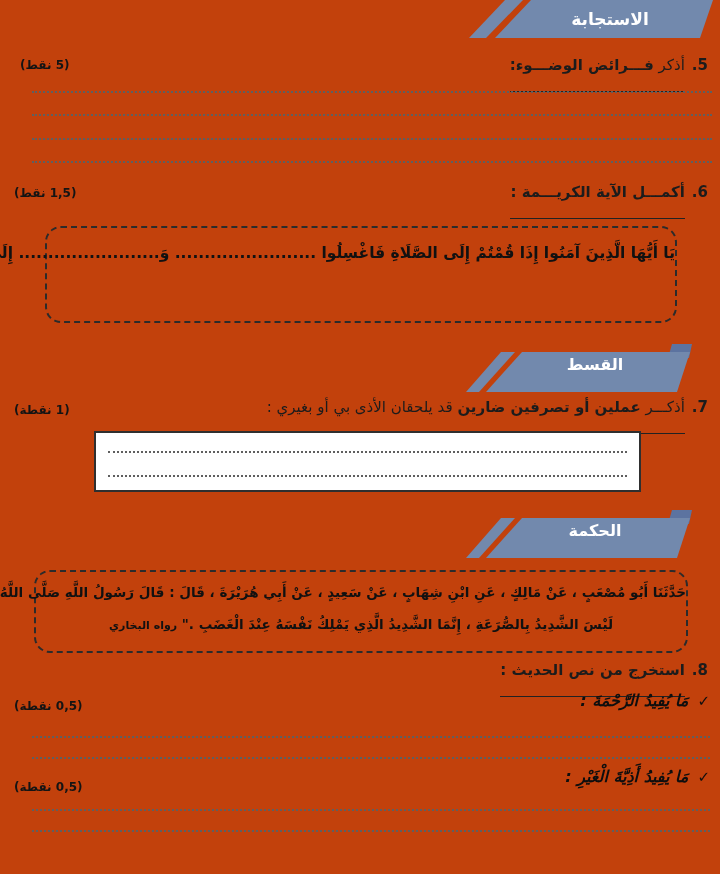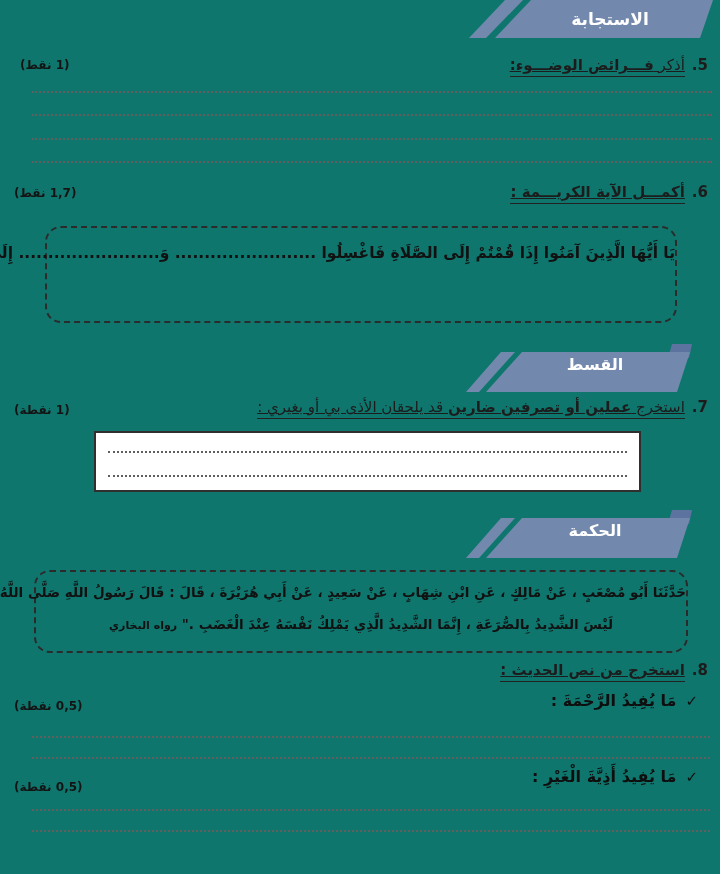--- a/index.html
+++ b/index.html
@@ -1,19 +1,19 @@
 <!DOCTYPE html>
 <html lang="ar"><head>
 <meta charset="utf-8">
 <style>
   * { margin:0; padding:0; box-sizing:border-box; }
   html,body { background:#e8e8e8; }
   body { font-family:"DejaVu Sans", sans-serif; }
   .page {
-    position:relative; width:720px; height:874px; background:#0f766e;
+    position:relative; width:720px; height:874px; background:#c2410c;
     margin:0 auto; overflow:hidden; color:#1c1c1c;
   }
   
   .banner { position:absolute; }
   .banner .piece { position:absolute; background:#7289ad; }
   .banner .notch { position:absolute; background:#5c73a0; }
   .banner .blabel {
     position:absolute; display:flex; align-items:center; justify-content:center;
     color:#ffffff; font-weight:bold; font-size:17px; letter-spacing:.5px;
   }
@@ -29,81 +29,81 @@
   .banner .slash2 { left:0; top:8px; width:232px; height:40px;
                     clip-path:polygon(35px 0, 49px 0, 13px 40px, 0 40px); }
   .banner .notch2 { right:6px; top:0; width:28px; height:14px;
                     clip-path:polygon(8px 0, 28px 0, 25px 14px, 4px 14px); }
   .banner .blabel2 { left:56px; right:30px; top:8px; height:24px; font-size:16px; }
 
   
   .qhead { position:absolute; right:12px; direction:rtl; text-align:right;
            font-size:15px; white-space:nowrap; }
   .qnum  { font-weight:bold; margin-left:7px; }
-  .qu    { border-bottom:1.6px solid #222; padding-bottom:2px;text-decoration:underline; }
+  .qu    { border-bottom:1.6px solid #222; padding-bottom:17px; }
   .bld   { font-weight:bold; }
   .pts   { position:absolute; direction:rtl; font-size:12px; font-weight:bold;
            color:#141414; white-space:nowrap; }
 
   
   .dotline { position:absolute; height:0; border-bottom:2px dotted #5f5f5f; }
 
   
   .dashbox { position:absolute; border:2px dashed #2b2b2b; border-radius:16px; }
   .solidbox{ position:absolute; border:2px solid #2f2f2f; background:#fff; }
   .vline   { position:absolute; left:0; right:0; direction:rtl; text-align:center;
              white-space:nowrap; font-size:15.5px; font-weight:600; color:#111; }
   .hline   { position:absolute; left:0; right:0; direction:rtl; text-align:center;
              white-space:nowrap; font-size:13.5px; font-weight:600; color:#111; }
   .hsrc    { font-size:11px; font-weight:700; }
 
   
-  .chkitem { position:absolute; right:22px; direction:rtl; font-size:16px;
-             font-weight:bold; white-space:nowrap; color:#0e0e0e; }
+  .chkitem { position:absolute; right:10px; direction:rtl; font-size:16px;
+             font-weight:bold; white-space:nowrap; color:#0e0e0e;font-style:italic; }
   .chk     { font-weight:normal; font-size:15px; margin-left:9px; }
 </style>
 </head>
 <body>
 
 <div class="page">
 
   <div class="banner" id="banner1">
     <div class="piece slash"></div>
     <div class="piece main"></div>
     <div class="blabel">الاستجابة</div>
   </div>
 
   <div class="qhead" style="top:56px;">
     <span class="qnum">5.</span><span class="qu"><span>أذكر </span><span class="bld">فـــرائض الوضـــوء:</span></span>
   </div>
-  <div class="pts" style="left:20px; top:58px;">(1 نقط)</div>
+  <div class="pts" style="left:20px; top:58px;">(5 نقط)</div>
 
   <div class="dotline" style="left:32px; top:91px;  width:680px;"></div>
   <div class="dotline" style="left:32px; top:114px; width:680px;"></div>
   <div class="dotline" style="left:32px; top:138px; width:680px;"></div>
   <div class="dotline" style="left:32px; top:161px; width:680px;"></div>
 
   <div class="qhead" style="top:183px;text-align:right;">
     <span class="qnum">6.</span><span class="qu bld">أكمـــل الآية الكريـــمة :</span>
   </div>
-  <div class="pts" style="left:14px; top:186px;">(1,7 نقط)</div>
+  <div class="pts" style="left:14px; top:186px;">(1,5 نقط)</div>
 
   <div class="dashbox" style="left:45px; top:226px; width:632px; height:97px;">
     <div class="vline" style="top:16px;">يَا أَيُّهَا الَّذِينَ آمَنُوا إِذَا قُمْتُمْ إِلَى الصَّلَاةِ فَاغْسِلُوا ........................ وَ........................ إِلَى الْمَرَافِقِ</div>
   </div>
 
   <div class="banner" id="banner2">
     <div class="notch notch2"></div>
     <div class="piece slash2"></div>
     <div class="piece main2"></div>
     <div class="blabel blabel2">القسط</div>
   </div>
 
   <div class="qhead" style="top:398px;">
-    <span class="qnum">7.</span><span class="qu"><span>استخرج </span><span class="bld">عملين أو تصرفين ضارين</span><span> قد يلحقان الأذى بي أو بغيري :</span></span>
+    <span class="qnum">7.</span><span class="qu"><span>أذكـــر </span><span class="bld">عملين أو تصرفين ضارين</span><span> قد يلحقان الأذى بي أو بغيري :</span></span>
   </div>
   <div class="pts" style="left:14px; top:403px;">(1 نقطة)</div>
 
   <div class="solidbox" style="left:94px; top:431px; width:547px; height:61px;">
     <div class="dotline" style="left:12px; right:12px; top:18px;"></div>
     <div class="dotline" style="left:12px; right:12px; top:42px;"></div>
   </div>
 
   <div class="banner" id="banner3">
     <div class="notch notch2"></div>

